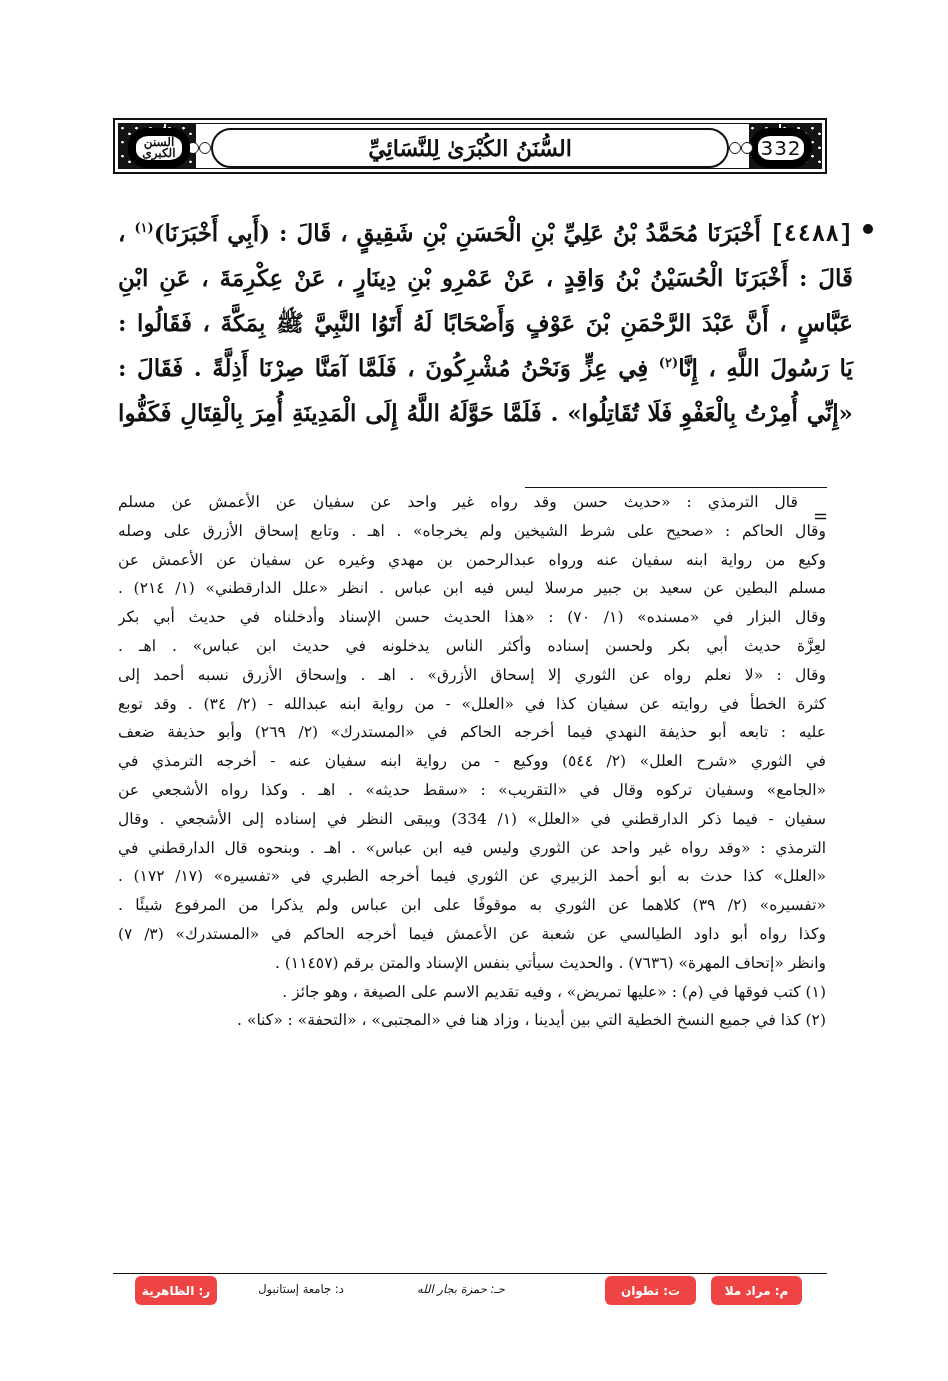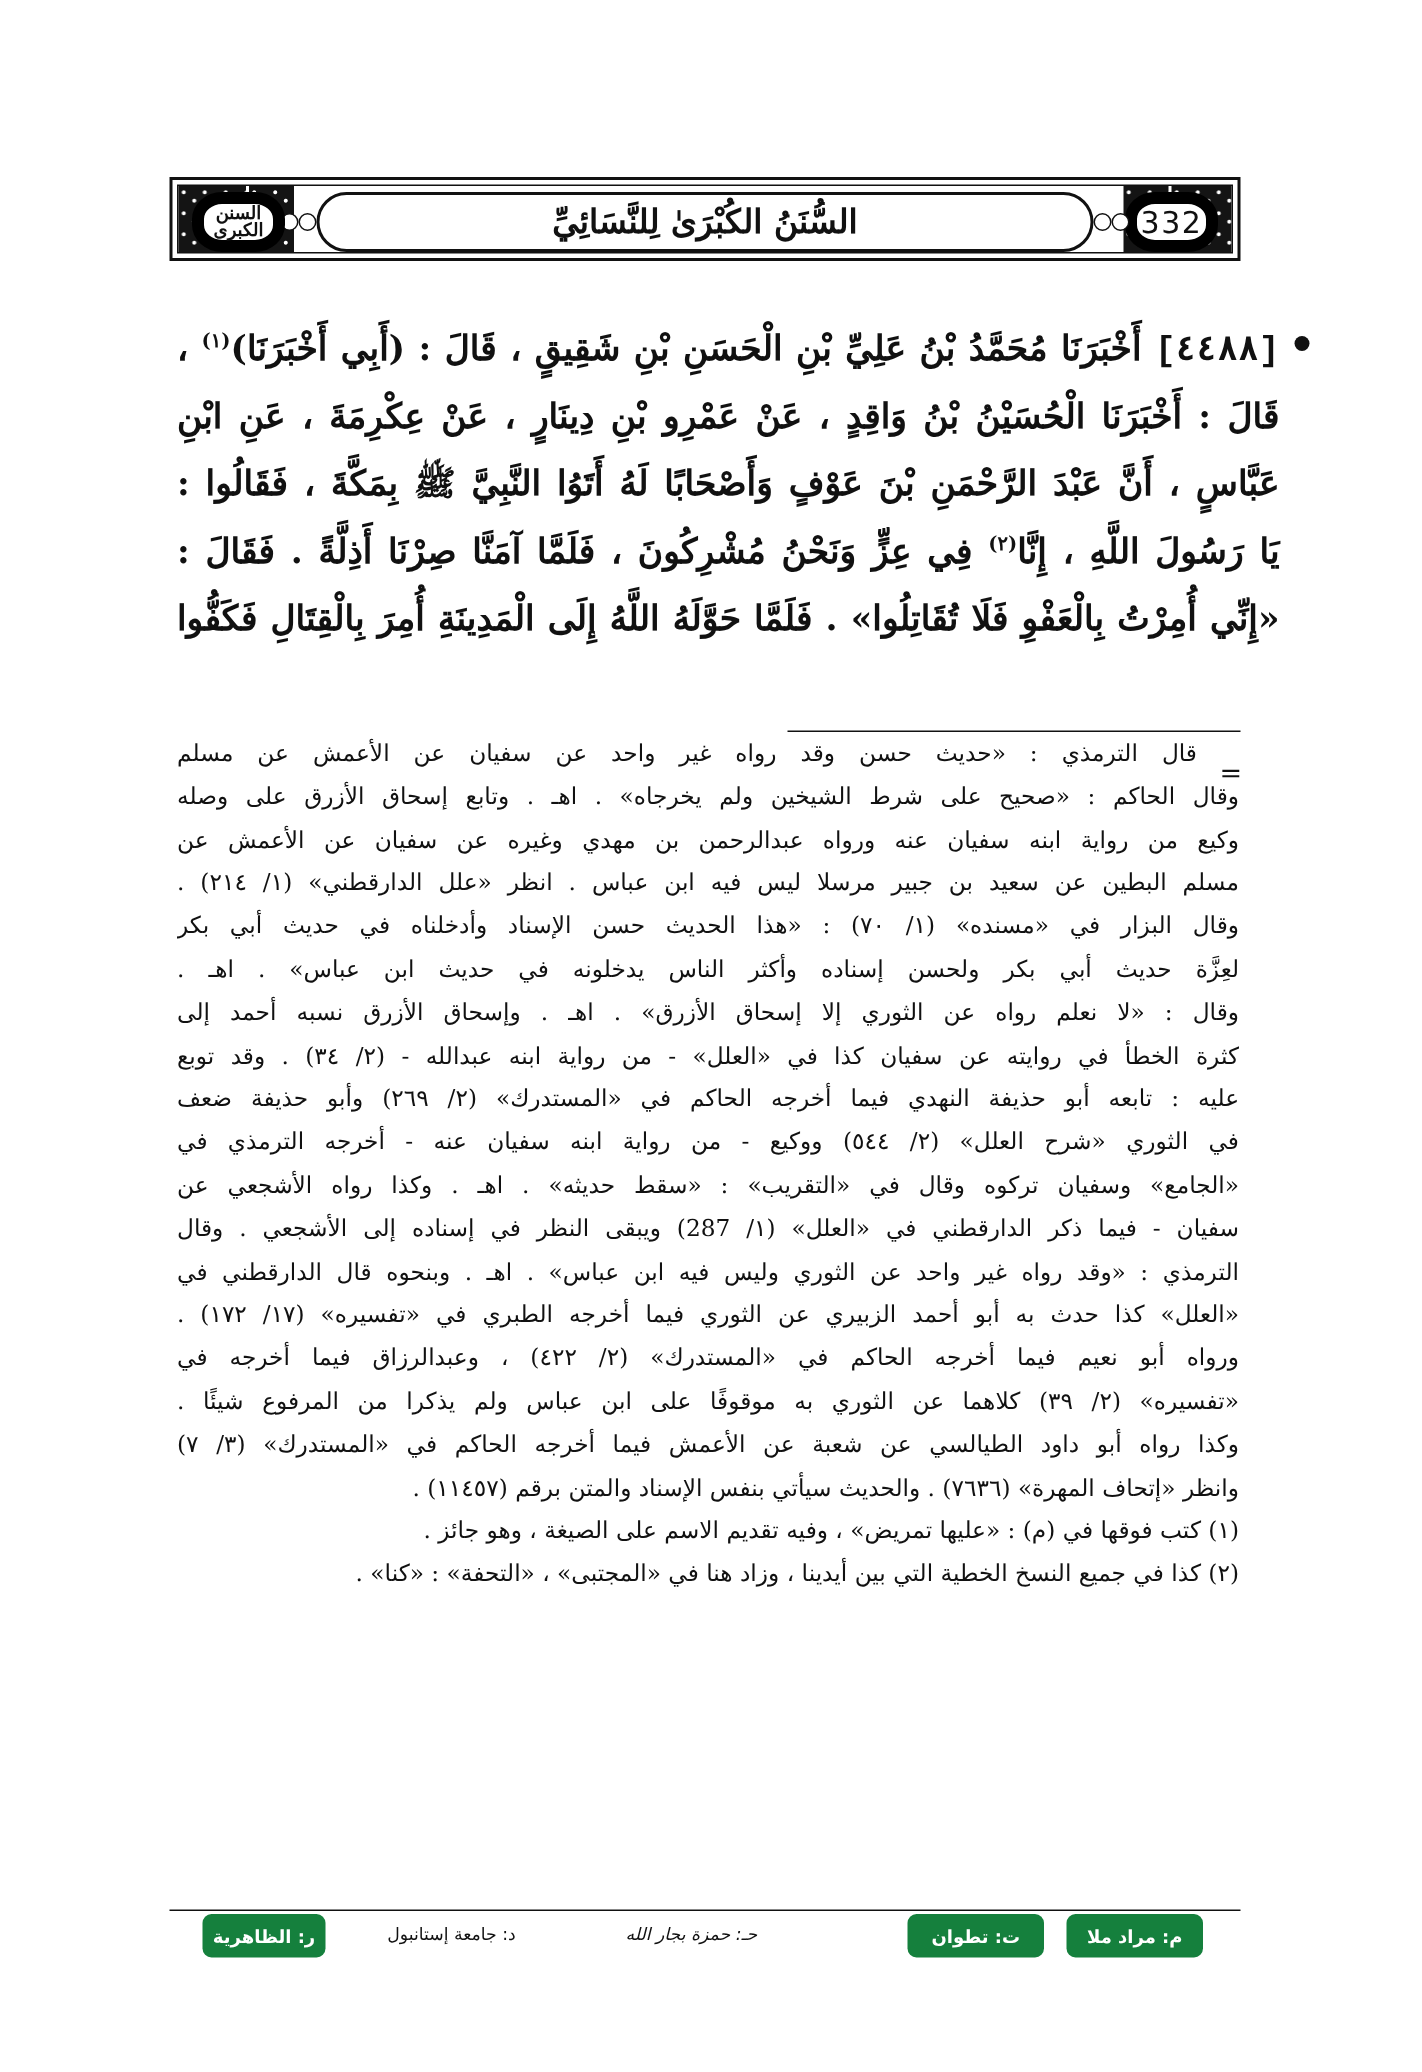--- a/index.html
+++ b/index.html
@@ -38,21 +38,21 @@
   .cont-mark { position:absolute; left:813px; top:505px; font-family:"DejaVu Sans", sans-serif; font-size:18px; }
 
   
   .notes { position:absolute; right:122px; left:118px; top:488px; direction:rtl; font-family:"DejaVu Serif", serif; font-size:15.5px; line-height:28.8px; }
   .notes .nline { display:block; height:28.8px; white-space:nowrap; text-align:justify; text-align-last:justify; overflow:hidden; }
   .notes .nline.short { text-align-last:right; }
   .notes .nline.indent { padding-right:28px; }
 
   
   .frule { position:absolute; left:113px; top:1273px; width:714px; height:1px; background:#111; }
-  .fbox { position:absolute; top:1276px; height:29px; background:#15803d; color:#fff; border-radius:6px; font-family:"DejaVu Sans", sans-serif; font-weight:bold; font-size:12px; display:flex; align-items:center; justify-content:center; direction:rtl; }
+  .fbox { position:absolute; top:1276px; height:29px; background:#ef4444; color:#fff; border-radius:6px; font-family:"DejaVu Sans", sans-serif; font-weight:bold; font-size:12px; display:flex; align-items:center; justify-content:center; direction:rtl; }
   .ftext { position:absolute; top:1282px; font-family:"DejaVu Sans", sans-serif; font-size:11.5px; direction:rtl; color:#111; }
 </style>
 </head>
 <body>
 
 <div class="header">
   <div class="inner">
     <div class="orn r1"></div>
     <div class="orn r2"></div>
     <div class="orn l1"></div>
@@ -100,24 +100,23 @@
   <span class="nline">وقال الحاكم : «صحيح على شرط الشيخين ولم يخرجاه» . اهـ . وتابع إسحاق الأزرق على وصله</span>
   <span class="nline">وكيع من رواية ابنه سفيان عنه ورواه عبدالرحمن بن مهدي وغيره عن سفيان عن الأعمش عن</span>
   <span class="nline">مسلم البطين عن سعيد بن جبير مرسلا ليس فيه ابن عباس . انظر «علل الدارقطني» (١/ ٢١٤) .</span>
   <span class="nline">وقال البزار في «مسنده» (١/ ٧٠) : «هذا الحديث حسن الإسناد وأدخلناه في حديث أبي بكر</span>
   <span class="nline">لعِزَّة حديث أبي بكر ولحسن إسناده وأكثر الناس يدخلونه في حديث ابن عباس» . اهـ .</span>
   <span class="nline">وقال : «لا نعلم رواه عن الثوري إلا إسحاق الأزرق» . اهـ . وإسحاق الأزرق نسبه أحمد إلى</span>
   <span class="nline">كثرة الخطأ في روايته عن سفيان كذا في «العلل» - من رواية ابنه عبدالله - (٢/ ٣٤) . وقد توبع</span>
   <span class="nline">عليه : تابعه أبو حذيفة النهدي فيما أخرجه الحاكم في «المستدرك» (٢/ ٢٦٩) وأبو حذيفة ضعف</span>
   <span class="nline">في الثوري «شرح العلل» (٢/ ٥٤٤) ووكيع - من رواية ابنه سفيان عنه - أخرجه الترمذي في</span>
   <span class="nline">«الجامع» وسفيان تركوه وقال في «التقريب» : «سقط حديثه» . اهـ . وكذا رواه الأشجعي عن</span>
-  <span class="nline">سفيان - فيما ذكر الدارقطني في «العلل» (١/ 287) ويبقى النظر في إسناده إلى الأشجعي . وقال</span>
+  <span class="nline">سفيان - فيما ذكر الدارقطني في «العلل» (١/ 334) ويبقى النظر في إسناده إلى الأشجعي . وقال</span>
   <span class="nline">الترمذي : «وقد رواه غير واحد عن الثوري وليس فيه ابن عباس» . اهـ . وبنحوه قال الدارقطني في</span>
   <span class="nline">«العلل» كذا حدث به أبو أحمد الزبيري عن الثوري فيما أخرجه الطبري في «تفسيره» (١٧/ ١٧٢) .</span>
-  <span class="nline">ورواه أبو نعيم فيما أخرجه الحاكم في «المستدرك» (٢/ ٤٢٢) ، وعبدالرزاق فيما أخرجه في</span>
   <span class="nline">«تفسيره» (٢/ ٣٩) كلاهما عن الثوري به موقوفًا على ابن عباس ولم يذكرا من المرفوع شيئًا .</span>
   <span class="nline">وكذا رواه أبو داود الطيالسي عن شعبة عن الأعمش فيما أخرجه الحاكم في «المستدرك» (٣/ ٧)</span>
   <span class="nline short">وانظر «إتحاف المهرة» (٧٦٣٦) . والحديث سيأتي بنفس الإسناد والمتن برقم (١١٤٥٧) .</span>
   <span class="nline short">(١) كتب فوقها في (م) : «عليها تمريض» ، وفيه تقديم الاسم على الصيغة ، وهو جائز .</span>
   <span class="nline short">(٢) كذا في جميع النسخ الخطية التي بين أيدينا ، وزاد هنا في «المجتبى» ، «التحفة» : «كنا» .</span>
 </div>
 
 <div class="frule"></div>
 <div class="fbox" style="left:711px; width:91px;">م: مراد ملا</div>
 <div class="fbox" style="left:605px; width:91px;">ت: تطوان</div>

